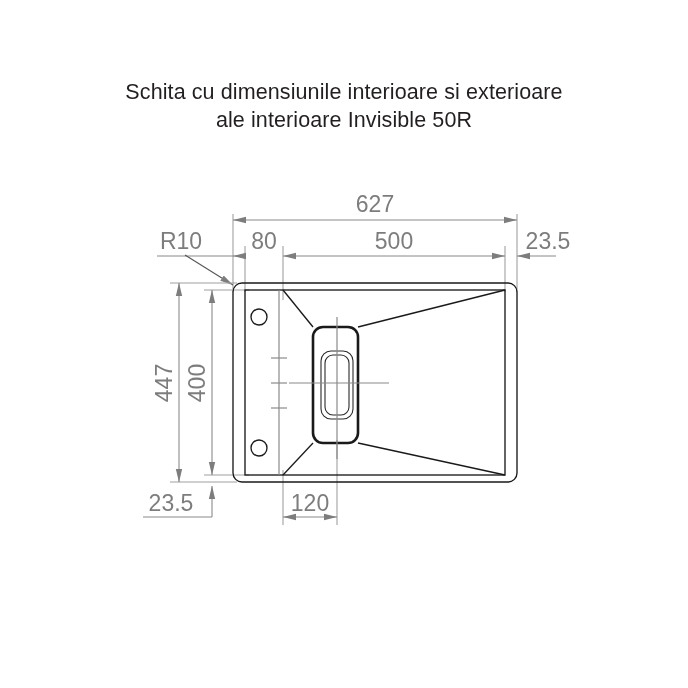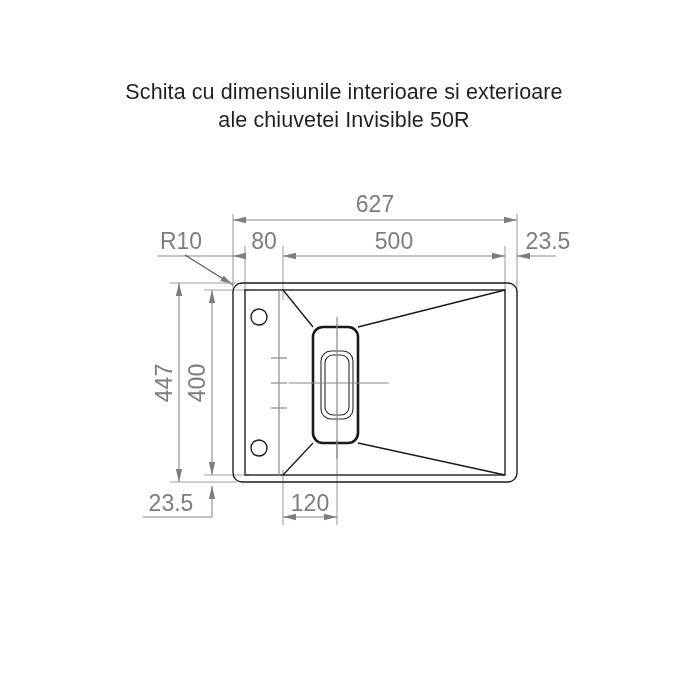--- a/index.html
+++ b/index.html
@@ -90,21 +90,21 @@
     fill: none;
   }
 </style>
 </head>
 <body>
 
 <div id="page">
 
   <div class="title-block">
     <span class="title-line">Schita cu dimensiunile interioare si exterioare</span>
-    <span class="title-line">ale chiuvetei Invisible 50R</span>
+    <span class="title-line">ale interioare Invisible 50R</span>
   </div>
 
   <svg id="drawing" viewBox="0 0 688 688">
 
     <defs>
       <marker id="arrL" markerWidth="13" markerHeight="8" refX="0" refY="4" orient="auto" markerUnits="userSpaceOnUse">
         <path d="M0,4 L13,0.8 L13,7.2 Z" class="arrow-fill"></path>
       </marker>
       <marker id="arrR" markerWidth="13" markerHeight="8" refX="13" refY="4" orient="auto" markerUnits="userSpaceOnUse">
         <path d="M13,4 L0,0.8 L0,7.2 Z" class="arrow-fill"></path>

